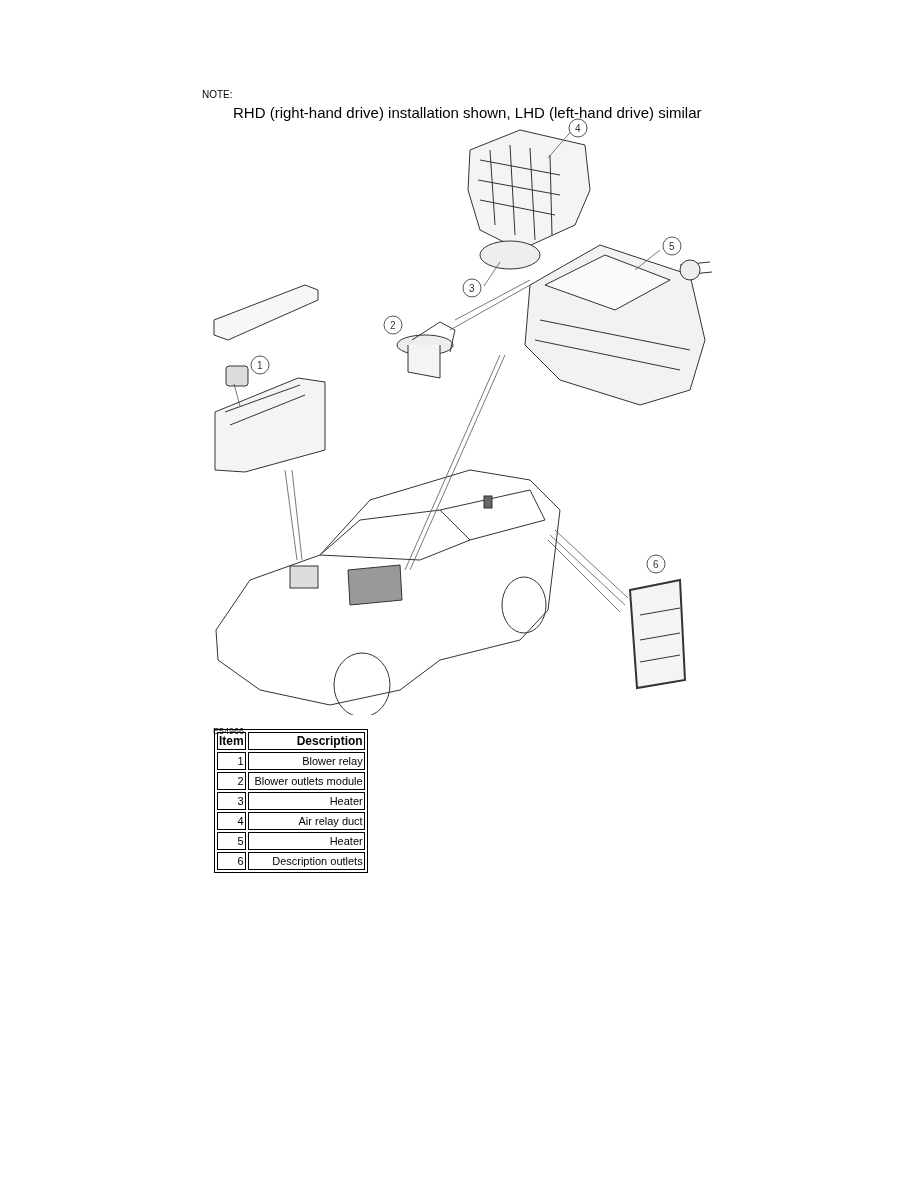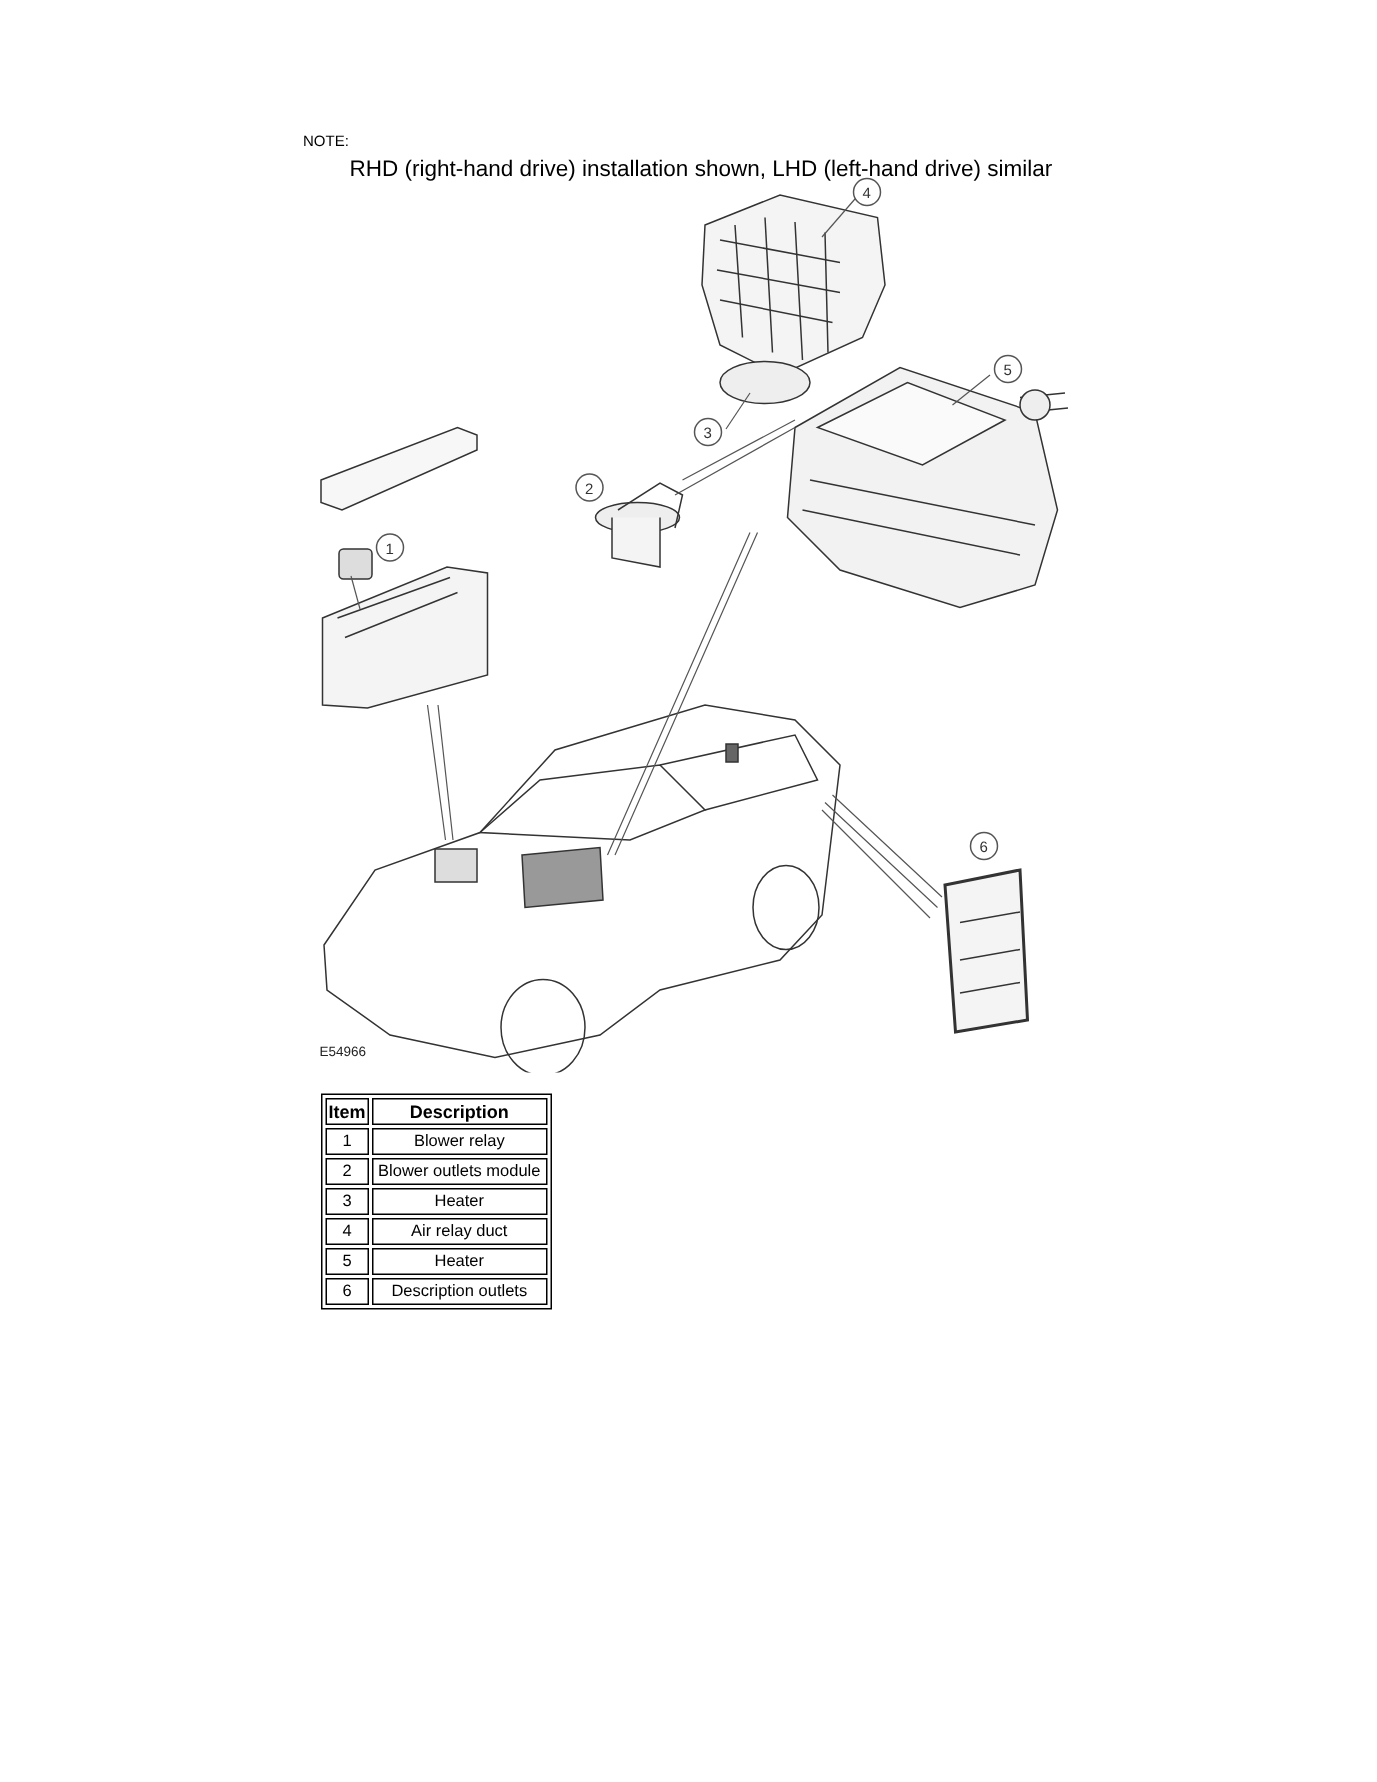--- a/index.html
+++ b/index.html
@@ -2,27 +2,27 @@
 <html><head>
 <meta charset="utf-8">
 <style>
   html, body { margin: 0; padding: 0; background: #ffffff; }
   body { width: 918px; height: 1188px; position: relative; overflow: hidden;
          font-family: "Liberation Sans", sans-serif; color: #000; }
   .note-label { position: absolute; left: 202px; top: 89px; font-size: 10px; font-weight: normal; }
   .note-text { position: absolute; left: 233px; top: 104px; font-size: 15px; }
   .figure { position: absolute; left: 200px; top: 115px; width: 540px; height: 600px; }
   .figure svg { width: 100%; height: 100%; }
-  .fig-id { position: absolute; left: 213px; top: 696px; font-size: 9px; color: #222; }
+  .fig-id { position: absolute; left: 213px; top: 726px; font-size: 9px; color: #222; }
   table.parts { position: absolute; left: 214px; top: 729px; border: 1px solid #000;
                 border-collapse: separate; border-spacing: 2px; font-size: 11px; }
   table.parts td, table.parts th { border: 1px solid #000; padding: 1px 1px; height: 14px;
-                line-height: 14px; text-align: center; white-space: nowrap; }
+                line-height: 14px; text-align: right; white-space: nowrap; }
   table.parts th { font-weight: bold; font-size: 12px; }
-  table.parts th.desc { text-align: center; }
+  table.parts th.desc { text-align: right; }
   table.parts td.num { width: 22px; }
   table.parts td.desc-cell { width: 113px; }
 </style>
 </head>
 <body>
 
 <div class="note-label">NOTE:</div>
 <div class="note-text">RHD (right-hand drive) installation shown, LHD (left-hand drive) similar</div>
 
 <div class="figure">

